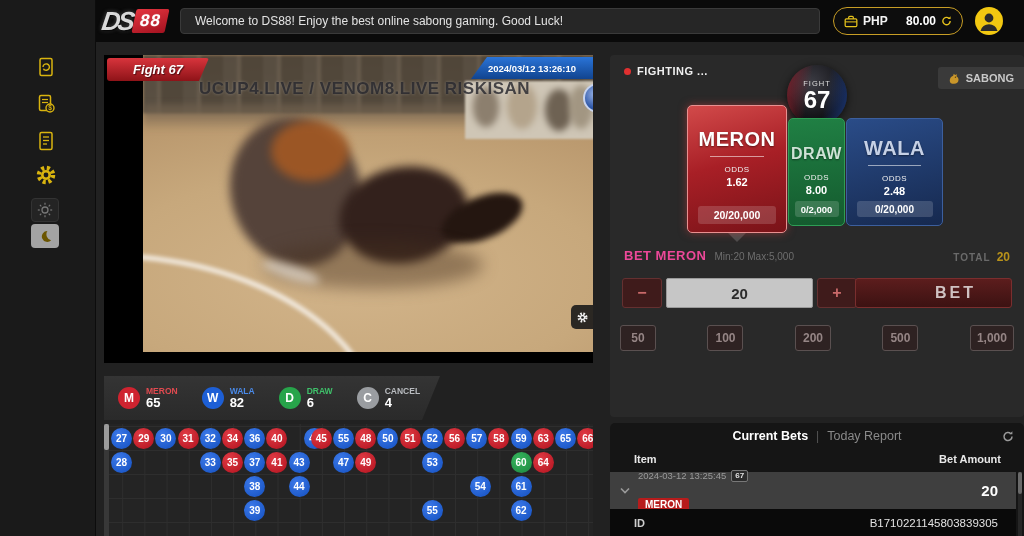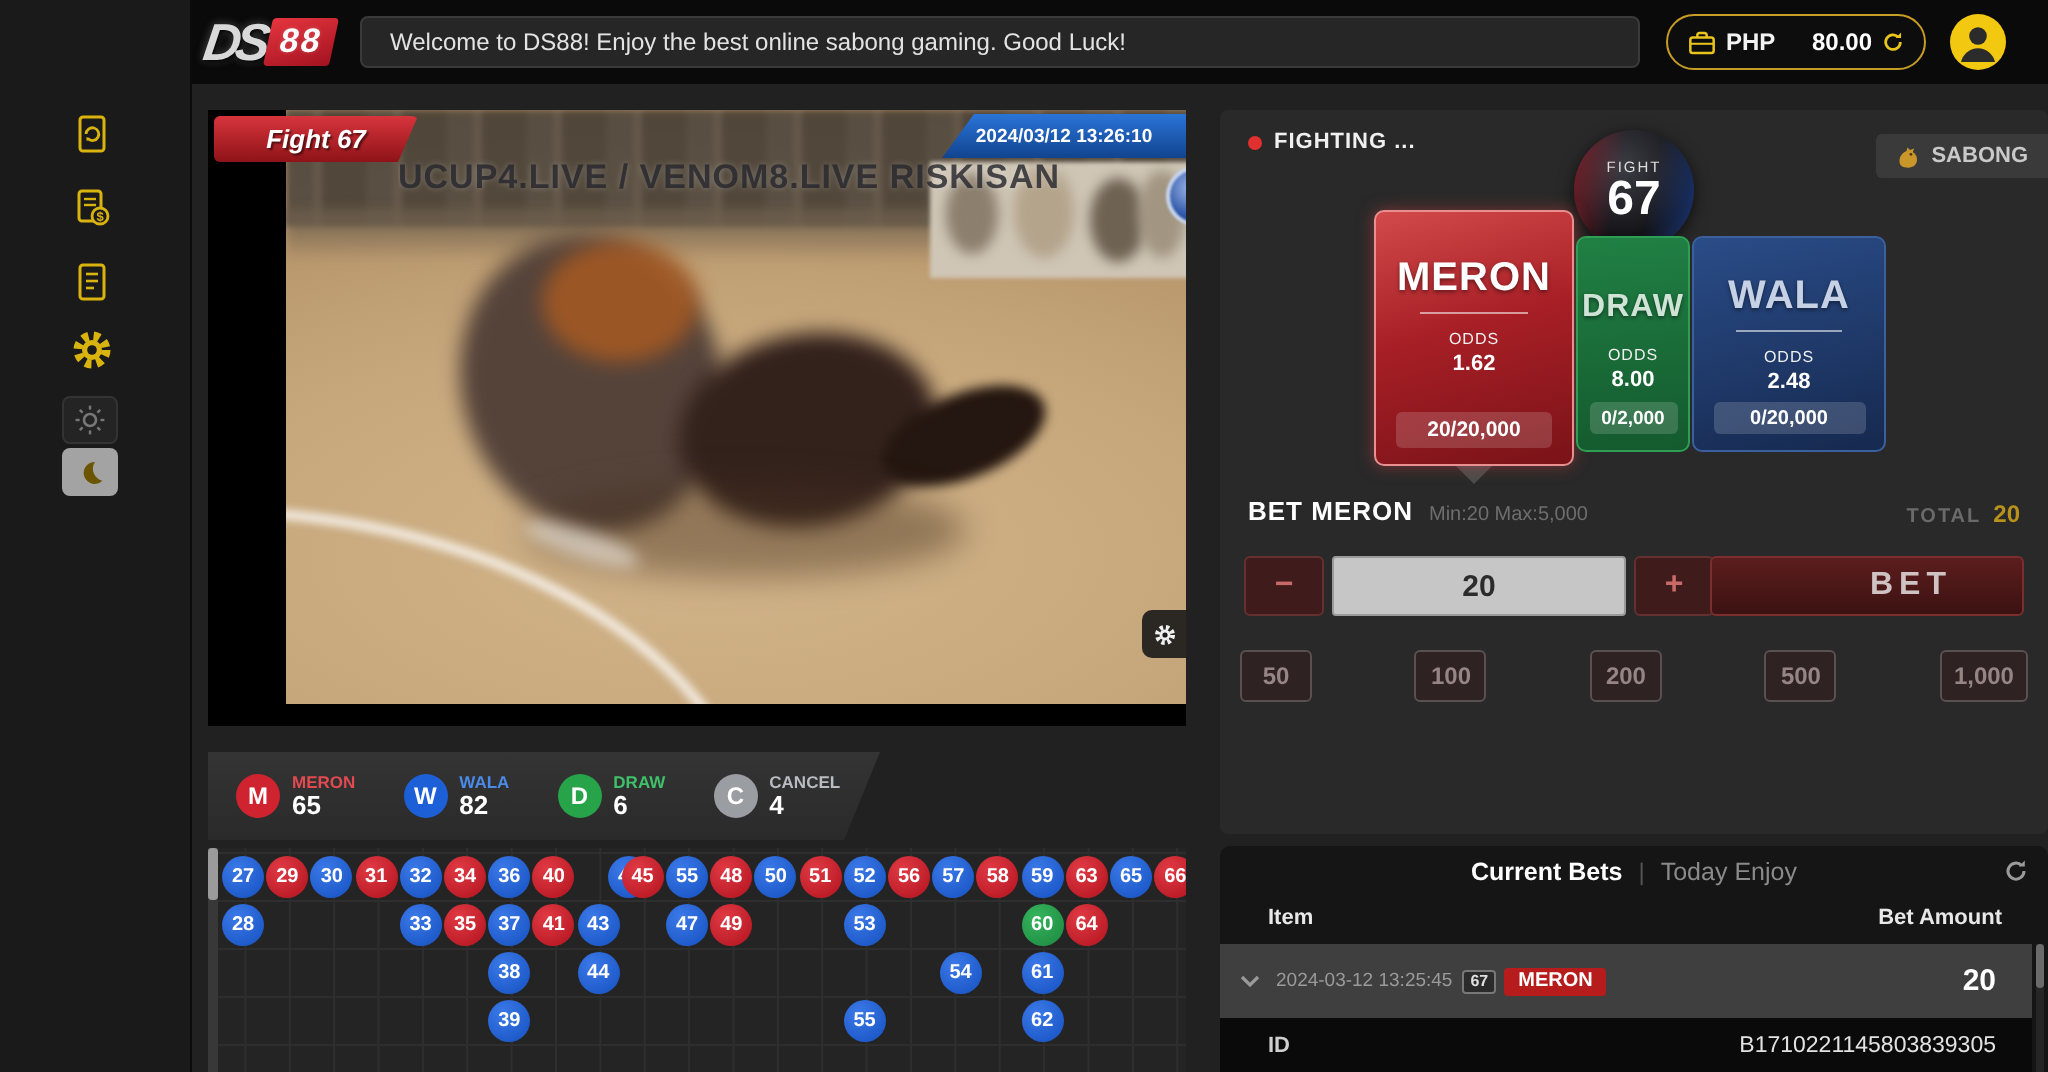--- a/index.html
+++ b/index.html
@@ -79,21 +79,21 @@
   .card-title{font-weight:bold;letter-spacing:.5px;margin-top:16px;text-shadow:0 1px 2px #0007;}
   .card-meron .card-title{font-size:20px;color:#fff;margin-top:22px;}
   .card-draw .card-title{font-size:16px;color:#cfe3d6;margin-top:26px;}
   .card-wala .card-title{font-size:20px;color:#c6d1e6;margin-top:18px;}
   .card-rule{width:56%;height:1px;background:rgba(255,255,255,.55);margin:5px 0 8px;}
   .odds-label{font-size:8px;color:#f0f0f0;letter-spacing:.5px;}
   .odds-val{font-size:11px;color:#fff;font-weight:bold;margin-top:2px;}
   .pool{position:absolute;bottom:8px;left:10%;width:80%;height:18px;background:rgba(255,255,255,.16);border-radius:3px;display:flex;align-items:center;justify-content:center;color:#fff;font-size:10.5px;font-weight:bold;}
   .pointer{position:absolute;left:118px;top:178px;width:0;height:0;border-left:9px solid transparent;border-right:9px solid transparent;border-top:9px solid #4c4c4c;}
   .bet-head{position:absolute;left:14px;top:193px;display:flex;align-items:baseline;gap:8px;}
-  .bet-head .bh-title{color:#ffffff;font-size:13px;font-weight:bold;letter-spacing:.5px;text-align:right;}
+  .bet-head .bh-title{color:#ec4899;font-size:13px;font-weight:bold;letter-spacing:.5px;text-align:right;}
   .bet-head .bh-limits{color:#6e6e6e;font-size:10px;}
   .bet-total{position:absolute;right:14px;top:195px;display:flex;align-items:baseline;gap:6px;}
   .bt-label{color:#6a6a6a;font-size:10px;font-weight:bold;letter-spacing:1px;}
   .bt-val{color:#b8921a;font-size:12px;font-weight:bold;}
   .step-btn{position:absolute;top:223px;width:40px;height:30px;background:#3f1b1b;border:1px solid #643030;border-radius:3px;color:#c96a6a;font-size:16px;font-weight:bold;display:flex;align-items:center;justify-content:center;cursor:pointer;}
   .amount-input{position:absolute;left:56px;top:223px;width:147px;height:30px;background:#c6c6c6;border:1px solid #9a9a9a;border-radius:2px;text-align:center;font-size:15px;font-weight:bold;color:#2c2c2c;outline:none;}
   .bet-btn{position:absolute;left:245px;top:223px;width:157px;height:30px;background:linear-gradient(180deg,#5c1d1d,#3c1212);border:1px solid #7a2e2e;border-radius:3px;color:#cfc2c2;font-size:16px;font-weight:bold;letter-spacing:3px;display:flex;align-items:center;justify-content:center;cursor:pointer;padding-left:44px;}
   .chips{position:absolute;left:10px;top:270px;width:394px;display:flex;justify-content:space-between;}
   .chip{min-width:36px;height:26px;padding:0 6px;background:#2e2222;border:1px solid #5a5050;border-radius:3px;color:#958585;font-size:12px;font-weight:bold;display:flex;align-items:center;justify-content:center;cursor:pointer;}
 
@@ -102,21 +102,21 @@
   .tabs{position:absolute;left:0;top:6px;width:100%;display:flex;align-items:center;justify-content:center;gap:8px;}
   .tab-current{color:#fff;font-size:12.5px;font-weight:bold;cursor:pointer;}
   .tab-div{color:#555;font-size:12px;}
   .tab-today{color:#8a8a8a;font-size:12.5px;cursor:pointer;}
   .bp-refresh{position:absolute;right:10px;top:6px;cursor:pointer;}
   .bp-headers{position:absolute;left:0;top:30px;width:100%;height:16px;}
   .bp-headers .h-item{position:absolute;left:24px;color:#e8e8e8;font-size:11px;font-weight:bold;}
   .bp-headers .h-amount{position:absolute;right:23px;color:#e8e8e8;font-size:11px;font-weight:bold;}
   .bet-row{position:absolute;left:0;top:49px;width:406px;height:37px;background:#3f3f3f;display:flex;align-items:center;cursor:pointer;}
   .chev{margin:0 8px 0 10px;}
-  .br-main{display:flex;gap:4px;}
+  .br-main{display:flex;flex-direction:column;gap:16px;}
   .br-time-line{display:flex;align-items:center;gap:5px;}
   .br-time{color:#9a9a9a;font-size:9.5px;}
   .br-fight{background:#2b2b2b;border:1px solid #787878;border-radius:2px;color:#e0e0e0;font-size:8px;font-weight:bold;padding:0 3px;line-height:10px;}
   .br-side{background:#b71c1c;border-radius:2px;color:#fff;font-size:10px;font-weight:bold;padding:1.5px 7px;align-self:flex-start;}
   .br-amount{margin-left:auto;margin-right:18px;color:#fff;font-size:15px;font-weight:bold;}
   .id-row{position:absolute;left:0;top:86px;width:406px;height:27px;background:#0a0a0a;display:flex;align-items:center;}
   .id-label{margin-left:24px;color:#cfcfcf;font-size:11px;font-weight:bold;}
   .id-val{margin-left:auto;margin-right:18px;color:#e2e2e2;font-size:11.5px;}
   .bp-scroll{position:absolute;right:2px;top:49px;width:4px;height:64px;background:#262626;}
   .bp-scroll .thumb{position:absolute;top:0;left:0;width:4px;height:22px;background:#6a6a6a;border-radius:2px;cursor:pointer;}
@@ -377,21 +377,21 @@
       <span class="chip">200</span>
       <span class="chip">500</span>
       <span class="chip">1,000</span>
     </div>
   </div>
 
   <div class="betspanel">
     <div class="tabs">
       <span class="tab-current">Current Bets</span>
       <span class="tab-div">|</span>
-      <span class="tab-today">Today Enjoy</span>
+      <span class="tab-today">Today Report</span>
     </div>
     <div class="bp-refresh">
       <svg width="12" height="13" viewBox="0 0 12 12">
           <path d="M10 6a4 4 0 1 1-1.2-2.8" fill="none" stroke="#9a9a9a" stroke-width="1.5"></path>
           <path d="M10.4 0.8v3h-3z" fill="#9a9a9a"></path>
         </svg>
     </div>
     <div class="bp-headers">
       <span class="h-item">Item</span>
       <span class="h-amount">Bet Amount</span>

